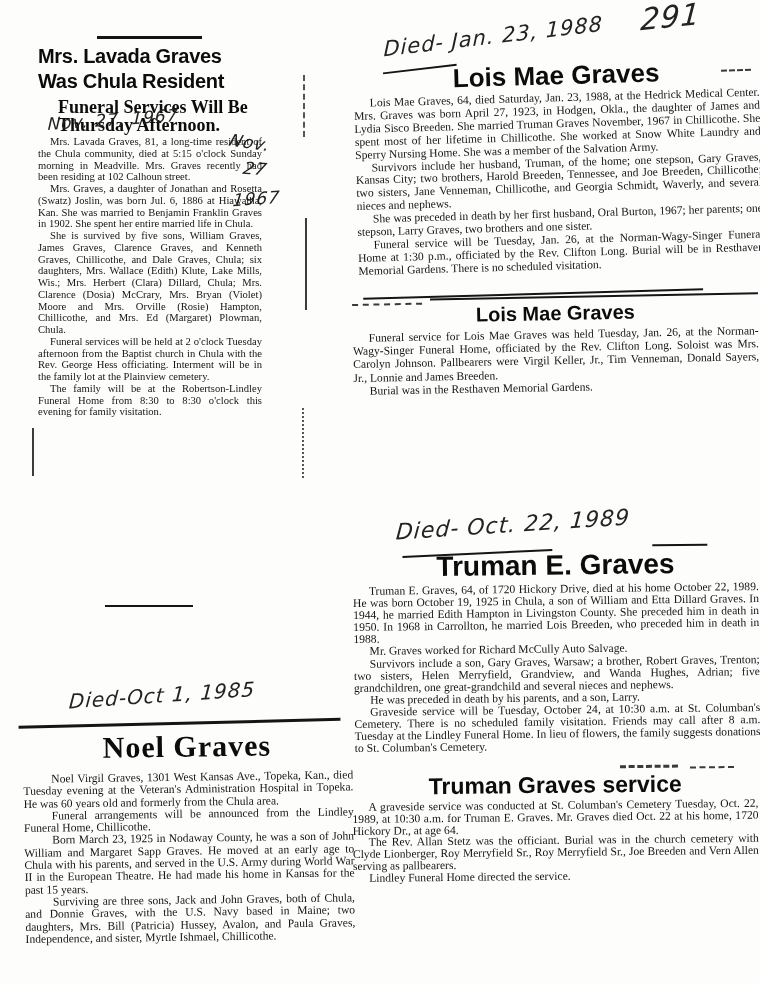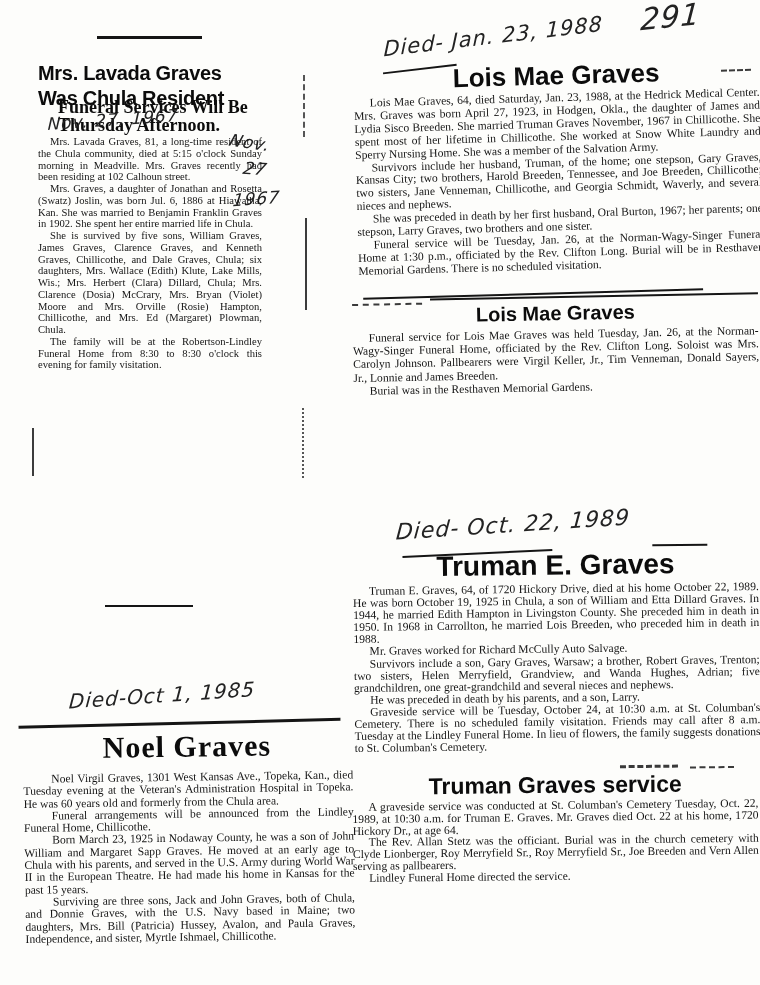--- a/index.html
+++ b/index.html
@@ -18,21 +18,21 @@
     font-family:"DejaVu Sans", sans-serif;
     font-style:italic;color:#232323;white-space:nowrap;
     letter-spacing:1px;transform-origin:left top;
   }
   
   .h-sans{font-family:"Liberation Sans", sans-serif;font-weight:bold;color:#0c0c0c;}
   .h-serif{font-family:"Liberation Serif", serif;font-weight:bold;color:#0c0c0c;}
   .news p{margin:0;text-align:justify;}
   
   .lavada{left:30px;top:20px;width:290px;}
-  .lavada .headline{position:absolute;left:8px;top:24px;font-size:20px;line-height:25px;letter-spacing:-0.3px;margin-top:17px;}
+  .lavada .headline{position:absolute;left:8px;top:24px;font-size:20px;line-height:25px;letter-spacing:-0.3px;}
   .lavada .subhead{position:absolute;left:28px;top:78px;font-size:18px;line-height:18px;}
   .lavada .overnote{position:absolute;left:18px;top:94px;font-size:17px;transform:rotate(-4deg) skewX(-6deg);}
   .lavada .body{position:absolute;left:8px;top:116px;width:224px;font-size:10.6px;line-height:11.75px;}
   .lavada .body p{text-indent:12px;font-family:Liberation Serif, serif;}
   .lavada .mnote{position:absolute;font-size:17px;}
   
   .rcol{width:406px;left:352px;}
   .rcol .body{position:absolute;left:0;width:406px;font-size:11.6px;}
   .rcol .body p{text-indent:16px;}
   .lois{top:40px;transform:rotate(-1.6deg);transform-origin:left top;}
@@ -74,20 +74,21 @@
     <div>Thursday Afternoon.</div>
   </div>
   <div class="hw overnote">Nov. 27, 1967</div>
   <div class="hw mnote" style="left:203px;top:110px;transform:rotate(8deg) skewX(-10deg);">Nov.</div>
   <div class="hw mnote" style="left:216px;top:138px;transform:rotate(4deg) skewX(-10deg);">27</div>
   <div class="hw mnote" style="left:204px;top:170px;transform:rotate(-4deg) skewX(-10deg);">1967</div>
   <div class="body">
     <p>Mrs. Lavada Graves, 81, a long-time resident of the Chula community, died at 5:15 o'clock Sunday morning in Meadville. Mrs. Graves recently had been residing at 102 Calhoun street.</p>
     <p>Mrs. Graves, a daughter of Jonathan and Rosetta (Swatz) Joslin, was born Jul. 6, 1886 at Hiawatha, Kan. She was married to Benjamin Franklin Graves in 1902. She spent her entire married life in Chula.</p>
     <p>She is survived by five sons, William Graves, James Graves, Clarence Graves, and Kenneth Graves, Chillicothe, and Dale Graves, Chula; six daughters, Mrs. Wallace (Edith) Klute, Lake Mills, Wis.; Mrs. Herbert (Clara) Dillard, Chula; Mrs. Clarence (Dosia) McCrary, Mrs. Bryan (Violet) Moore and Mrs. Orville (Rosie) Hampton, Chillicothe, and Mrs. Ed (Margaret) Plowman, Chula.</p>
+    <p>Funeral services will be held at 2 o'clock Tuesday afternoon from the Baptist church in Chula with the Rev. George Hess officiating. Interment will be in the family lot at the Plainview cemetery.</p>
     <p>The family will be at the Robertson-Lindley Funeral Home from 8:30 to 8:30 o'clock this evening for family visitation.</p>
   </div>
   <div class="rule" style="left:75px;top:585px;width:88px;height:2px;"></div>
   <div class="vtic" style="left:273px;top:55px;height:62px;border-left:2px dashed #555;"></div>
   <div class="vtic" style="left:275px;top:198px;height:92px;border-left:2px solid #3c3c3c;"></div>
   <div class="vtic" style="left:272px;top:388px;height:70px;border-left:2px dotted #555;"></div>
   <div class="vtic" style="left:2px;top:408px;height:48px;border-left:2px solid #3c3c3c;"></div>
 </div>
 
 <div class="clip rcol lois news">

